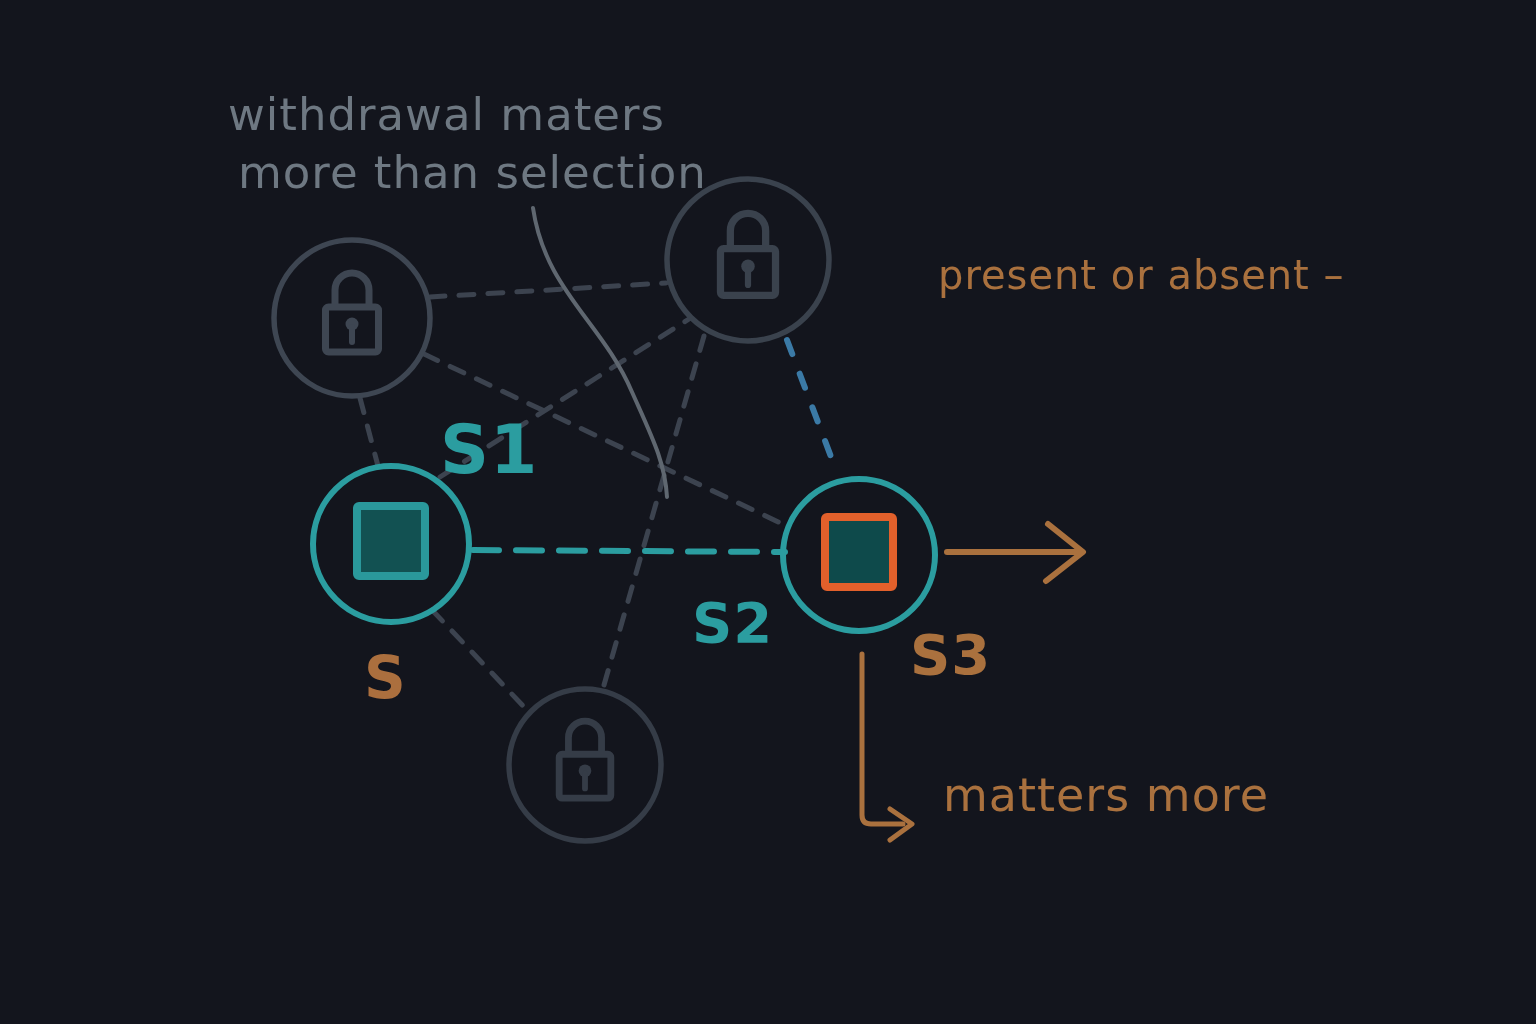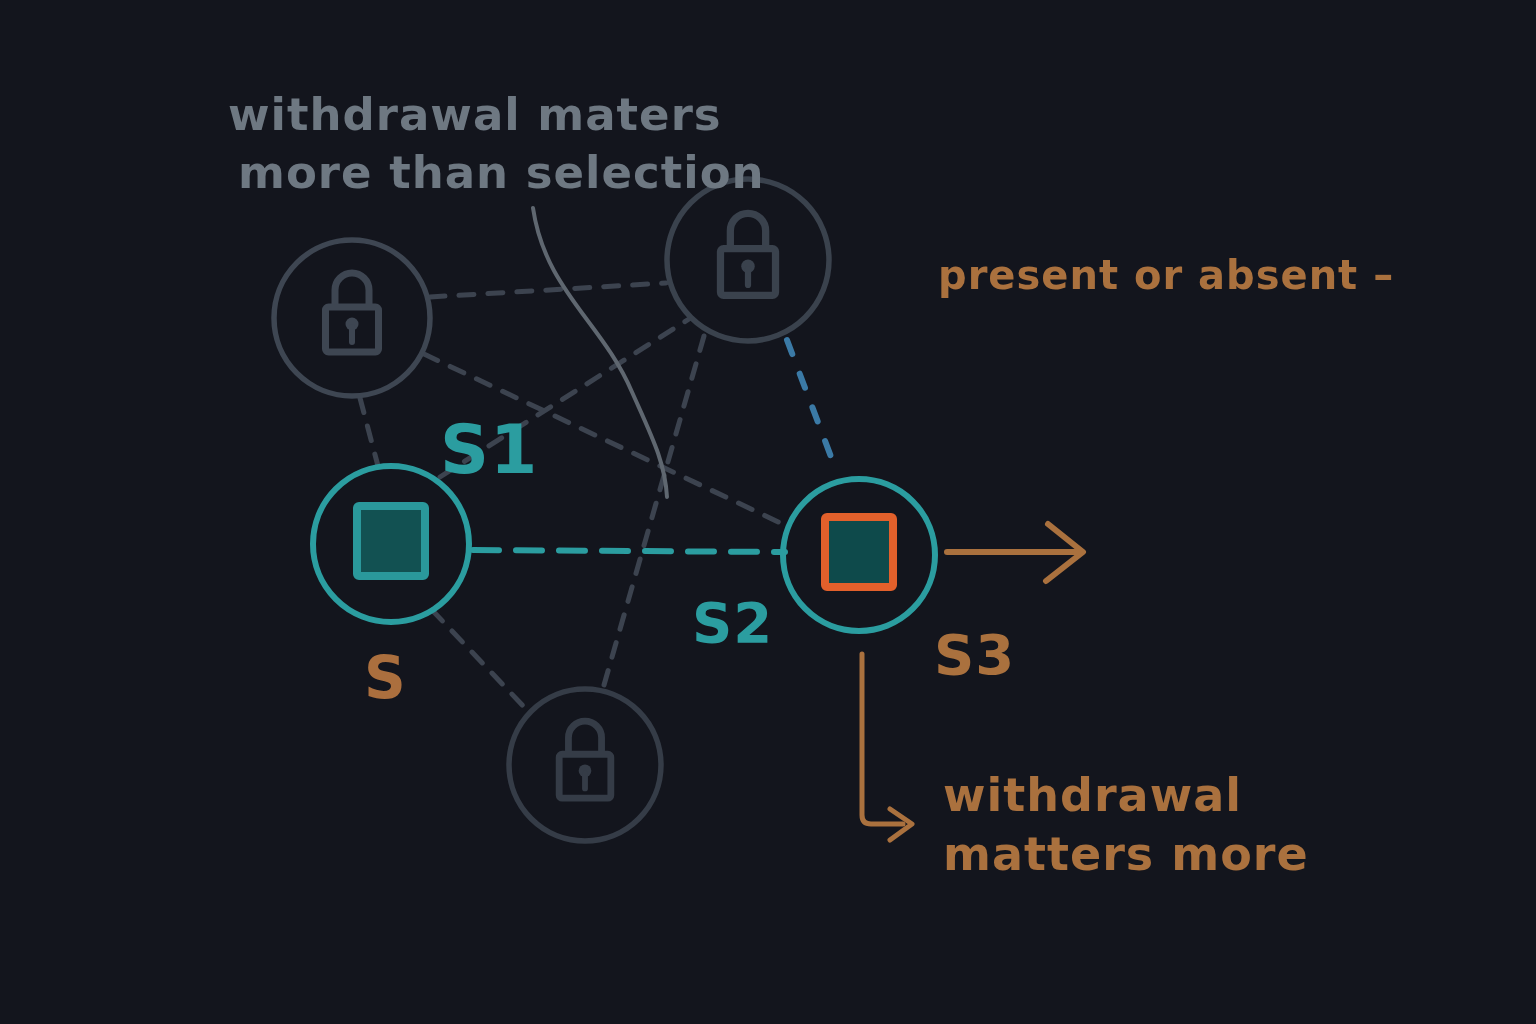--- a/index.html
+++ b/index.html
@@ -4,30 +4,30 @@
 <style>
   html,body{margin:0;padding:0;}
   body{
     width:1536px;height:1024px;
     background:#13151d;
     overflow:hidden;position:relative;
     font-family:"DejaVu Sans","Liberation Sans",sans-serif;
   }
   .stage{position:absolute;inset:0;}
   svg#diagram-svg{position:absolute;left:0;top:0;}
-  .note{position:absolute;font-weight:700;letter-spacing:1px;}
+  .note{position:absolute;font-weight:400;letter-spacing:1px;}
   .note div{white-space:pre;}
   #top-note{left:228px;top:86px;font-size:45px;line-height:58px;color:#6e7882;}
   #right-note{left:938px;top:246px;font-size:40px;line-height:58px;color:#aa713e;}
   #bottom-note{left:943px;top:766px;font-size:46px;line-height:59px;color:#aa713e;}
   .node-label{position:absolute;font-weight:700;letter-spacing:1px;}
   #s1-label{left:440px;top:410px;font-size:68px;color:#2b9da0;}
   #s-label{left:364px;top:644px;font-size:58px;color:#ab6f3e;}
   #s2-label{left:692px;top:590px;font-size:56px;color:#2b9da0;text-align:right;}
-  #s3-label{left:910px;top:622px;font-size:56px;color:#aa713e;margin-left:24px;}
+  #s3-label{left:910px;top:622px;font-size:56px;color:#aa713e;}
 </style>
 </head>
 <body>
 
 <div class="stage">
 
   <svg id="diagram-svg" width="1536" height="1024" viewBox="0 0 1536 1024">
       <g>
         <line x1="430" y1="297" x2="666" y2="283" stroke="#3c434f" stroke-width="5" stroke-dasharray="15 14" stroke-linecap="round"></line>
         <line x1="360" y1="398" x2="378" y2="466" stroke="#3c434f" stroke-width="5" stroke-dasharray="15 14" stroke-linecap="round"></line>
@@ -87,21 +87,20 @@
   <div id="top-note" class="note">
     <div>withdrawal maters</div>
     <div style="padding-left:10px;">more than selection</div>
   </div>
 
   <div id="right-note" class="note">
     <div>present or absent –</div>
   </div>
 
   <div id="bottom-note" class="note">
-    <div>withdrawal</div>
     <div>matters more</div>
   </div>
 
   <div id="s1-label" class="node-label">S1</div>
   <div id="s-label" class="node-label">S</div>
   <div id="s2-label" class="node-label">S2</div>
   <div id="s3-label" class="node-label">S3</div>
 
 </div>
 

